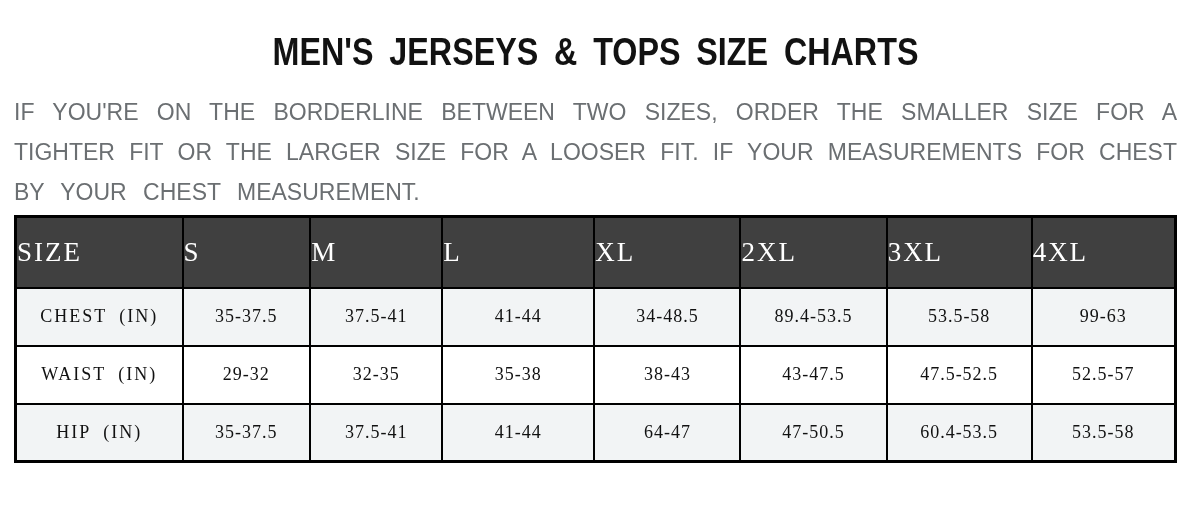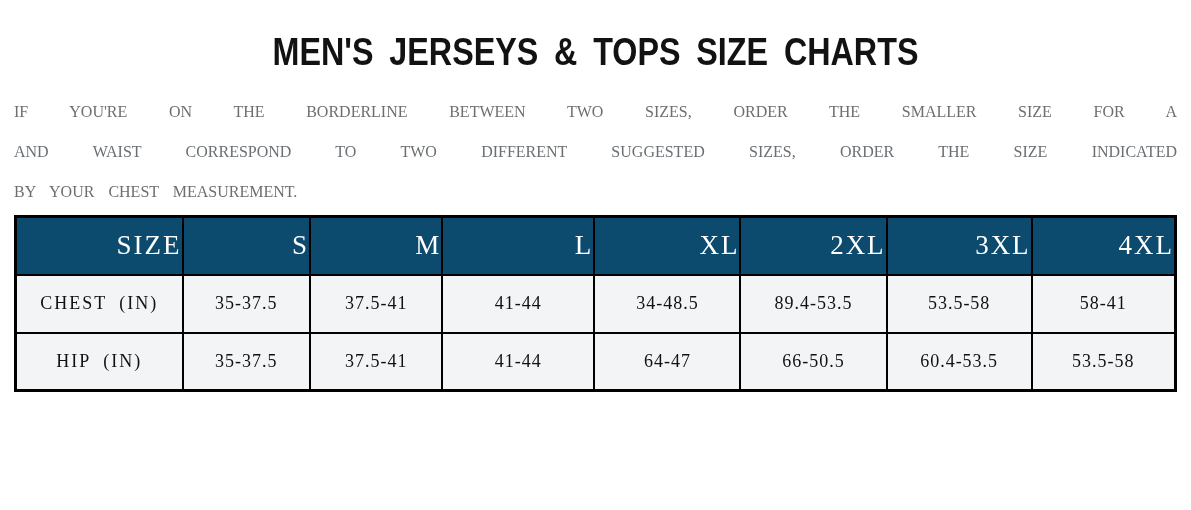--- a/index.html
+++ b/index.html
@@ -23,22 +23,22 @@
     color: #121212;
     letter-spacing: 0px;
     word-spacing: 8px;
     transform: scaleX(0.85);
     transform-origin: 50% 50%;
     white-space: nowrap;
   }
   .intro {
     margin: 18px 14px 0 14px;
     color: #6b6f72;
-    font-size: 16px;
-    font-family: Liberation Serif, serif;
+    font-size: 23px;
+    font-family: Liberation Sans, sans-serif;
   }
   .intro-line {
     line-height: 40px;
     height: 40px;
     text-align: justify;
     text-align-last: justify;
     white-space: nowrap;
   }
   .intro-line.last {
     text-align: left;
@@ -47,27 +47,27 @@
   }
   table.size-chart {
     margin: 3px 14px 0 14px;
     width: 1163px;
     border-collapse: collapse;
     table-layout: fixed;
     border: 3px solid #000000;
     font-family: "Liberation Serif", "DejaVu Serif", serif;
   }
   .size-chart th {
-    background: #0c4a6e;
+    background: #404040;
     color: #ffffff;
     font-weight: normal;
-    height: 58px;
+    height: 71px;
     font-size: 27px;
     letter-spacing: 2px;
-    text-align: right;
+    text-align: left;
     vertical-align: middle;
     border: 2px solid #000000;
   }
   .size-chart td {
     height: 58px;
     font-size: 18px;
     letter-spacing: 1px;
     color: #111111;
     text-align: center;
     vertical-align: middle;
@@ -79,21 +79,21 @@
 </style>
 </head>
 <body>
 
 <div class="page">
 
   <div class="title">MEN'S JERSEYS &amp; TOPS SIZE CHARTS</div>
 
   <div class="intro">
     <div class="intro-line">IF YOU'RE ON THE BORDERLINE BETWEEN TWO SIZES, ORDER THE SMALLER SIZE FOR A</div>
-    <div class="intro-line">AND WAIST CORRESPOND TO TWO DIFFERENT SUGGESTED SIZES, ORDER THE SIZE INDICATED</div>
+    <div class="intro-line">TIGHTER FIT OR THE LARGER SIZE FOR A LOOSER FIT. IF YOUR MEASUREMENTS FOR CHEST</div>
     <div class="intro-line last">BY YOUR CHEST MEASUREMENT.</div>
   </div>
 
   <table class="size-chart">
     <colgroup>
       <col style="width:14.4%">
         <col style="width:11.0%">
         <col style="width:11.4%">
         <col style="width:13.1%">
       <col style="width:12.6%">
@@ -115,28 +115,38 @@
     </thead>
     <tbody>
       <tr class="striped">
         <td class="row-label">CHEST (IN)</td>
         <td>35-37.5</td>
         <td>37.5-41</td>
         <td>41-44</td>
         <td>34-48.5</td>
         <td>89.4-53.5</td>
         <td>53.5-58</td>
-        <td>58-41</td>
+        <td>99-63</td>
+      </tr>
+      <tr>
+        <td class="row-label">WAIST (IN)</td>
+        <td>29-32</td>
+        <td>32-35</td>
+        <td>35-38</td>
+        <td>38-43</td>
+        <td>43-47.5</td>
+        <td>47.5-52.5</td>
+        <td>52.5-57</td>
       </tr>
       <tr class="striped">
         <td class="row-label">HIP (IN)</td>
         <td>35-37.5</td>
         <td>37.5-41</td>
         <td>41-44</td>
         <td>64-47</td>
-        <td>66-50.5</td>
+        <td>47-50.5</td>
         <td>60.4-53.5</td>
         <td>53.5-58</td>
       </tr>
     </tbody>
   </table>
 
 </div>
 
 </body></html>

